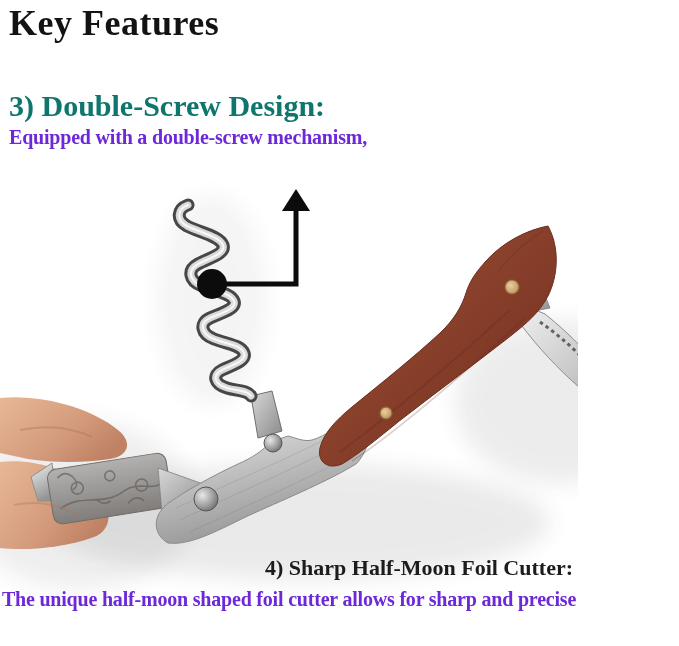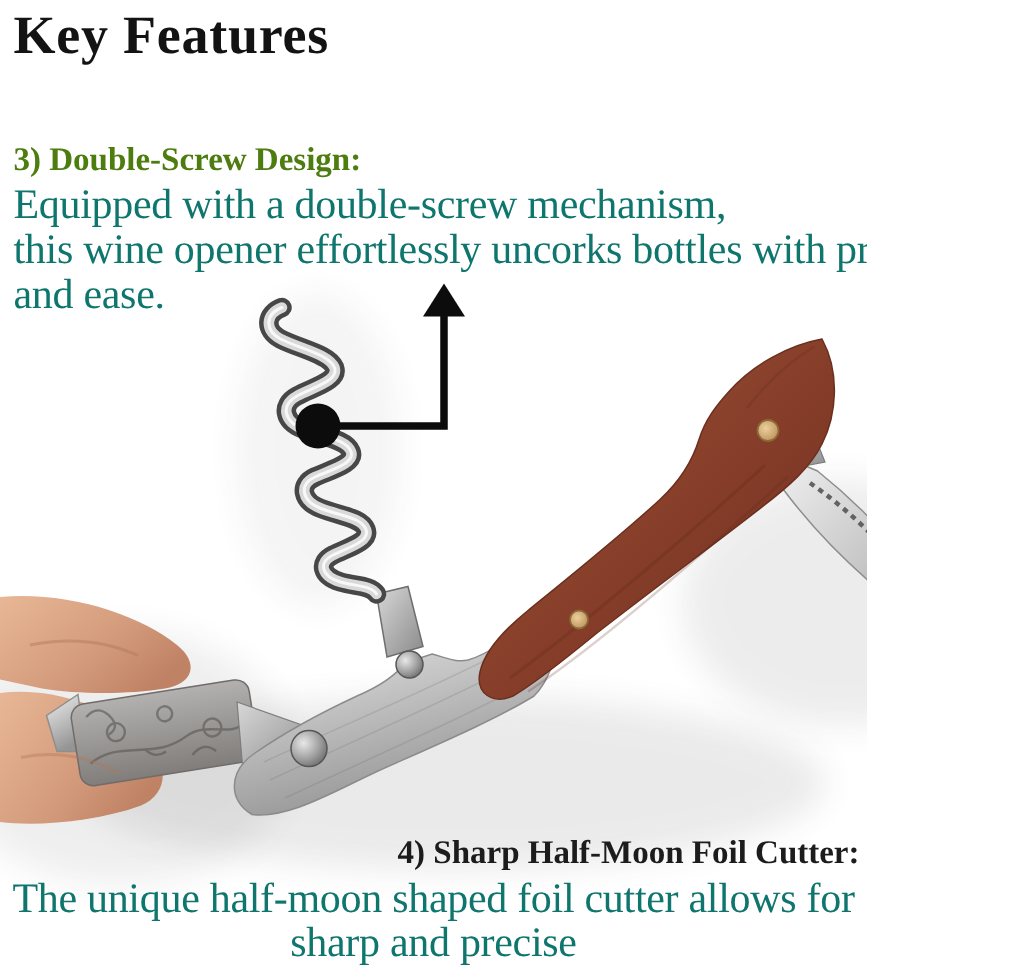--- a/index.html
+++ b/index.html
@@ -12,24 +12,24 @@
   }
   .page-title{
     position:absolute;left:9px;top:2px;
     font-size:36px;font-weight:600;letter-spacing:.5px;
     color:#131313;
   }
   .feature-block{
     position:absolute;left:9px;top:90px;width:670px;
   }
   .feature-heading{
-    font-size:22px;font-weight:600;color:#4d7c0f;line-height:32px;
+    font-size:30px;font-weight:600;color:#0f766e;line-height:32px;
   }
   .feature-line{
-    font-size:28px;font-weight:400;color:#0f766e;line-height:30px;
+    font-size:20px;font-weight:700;color:#6d28d9;line-height:30px;
     letter-spacing:-0.2px;
   }
   .feature4-heading{
     position:absolute;right:5px;top:555px;
     font-size:22px;font-weight:600;color:#1c1c1c;
   }
   .bottom-paragraph{
     position:absolute;left:0;right:0;top:585px;
     text-align:center;
   }
@@ -207,21 +207,20 @@
       <path d="M592,394 L592,516" fill="none" stroke="#0c0c0c" stroke-width="4.5"></path>
       <polygon points="592,539 580,515 604,515" fill="#0c0c0c"></polygon>
     </g>
   </svg>
 
   <div class="page-title">Key Features</div>
 
   <div class="feature-block">
     <div class="feature-heading">3) Double-Screw Design:</div>
     <div class="feature-line">Equipped with a double-screw mechanism,</div>
-    <div class="feature-line">this wine opener effortlessly uncorks bottles with precision and ease.</div>
   </div>
 
   <div class="feature4-heading">4) Sharp Half-Moon Foil Cutter:</div>
 
   <div class="bottom-paragraph">
     <div class="feature-line">The unique half-moon shaped foil cutter allows for sharp and precise</div>
   </div>
 
 </div>
 

